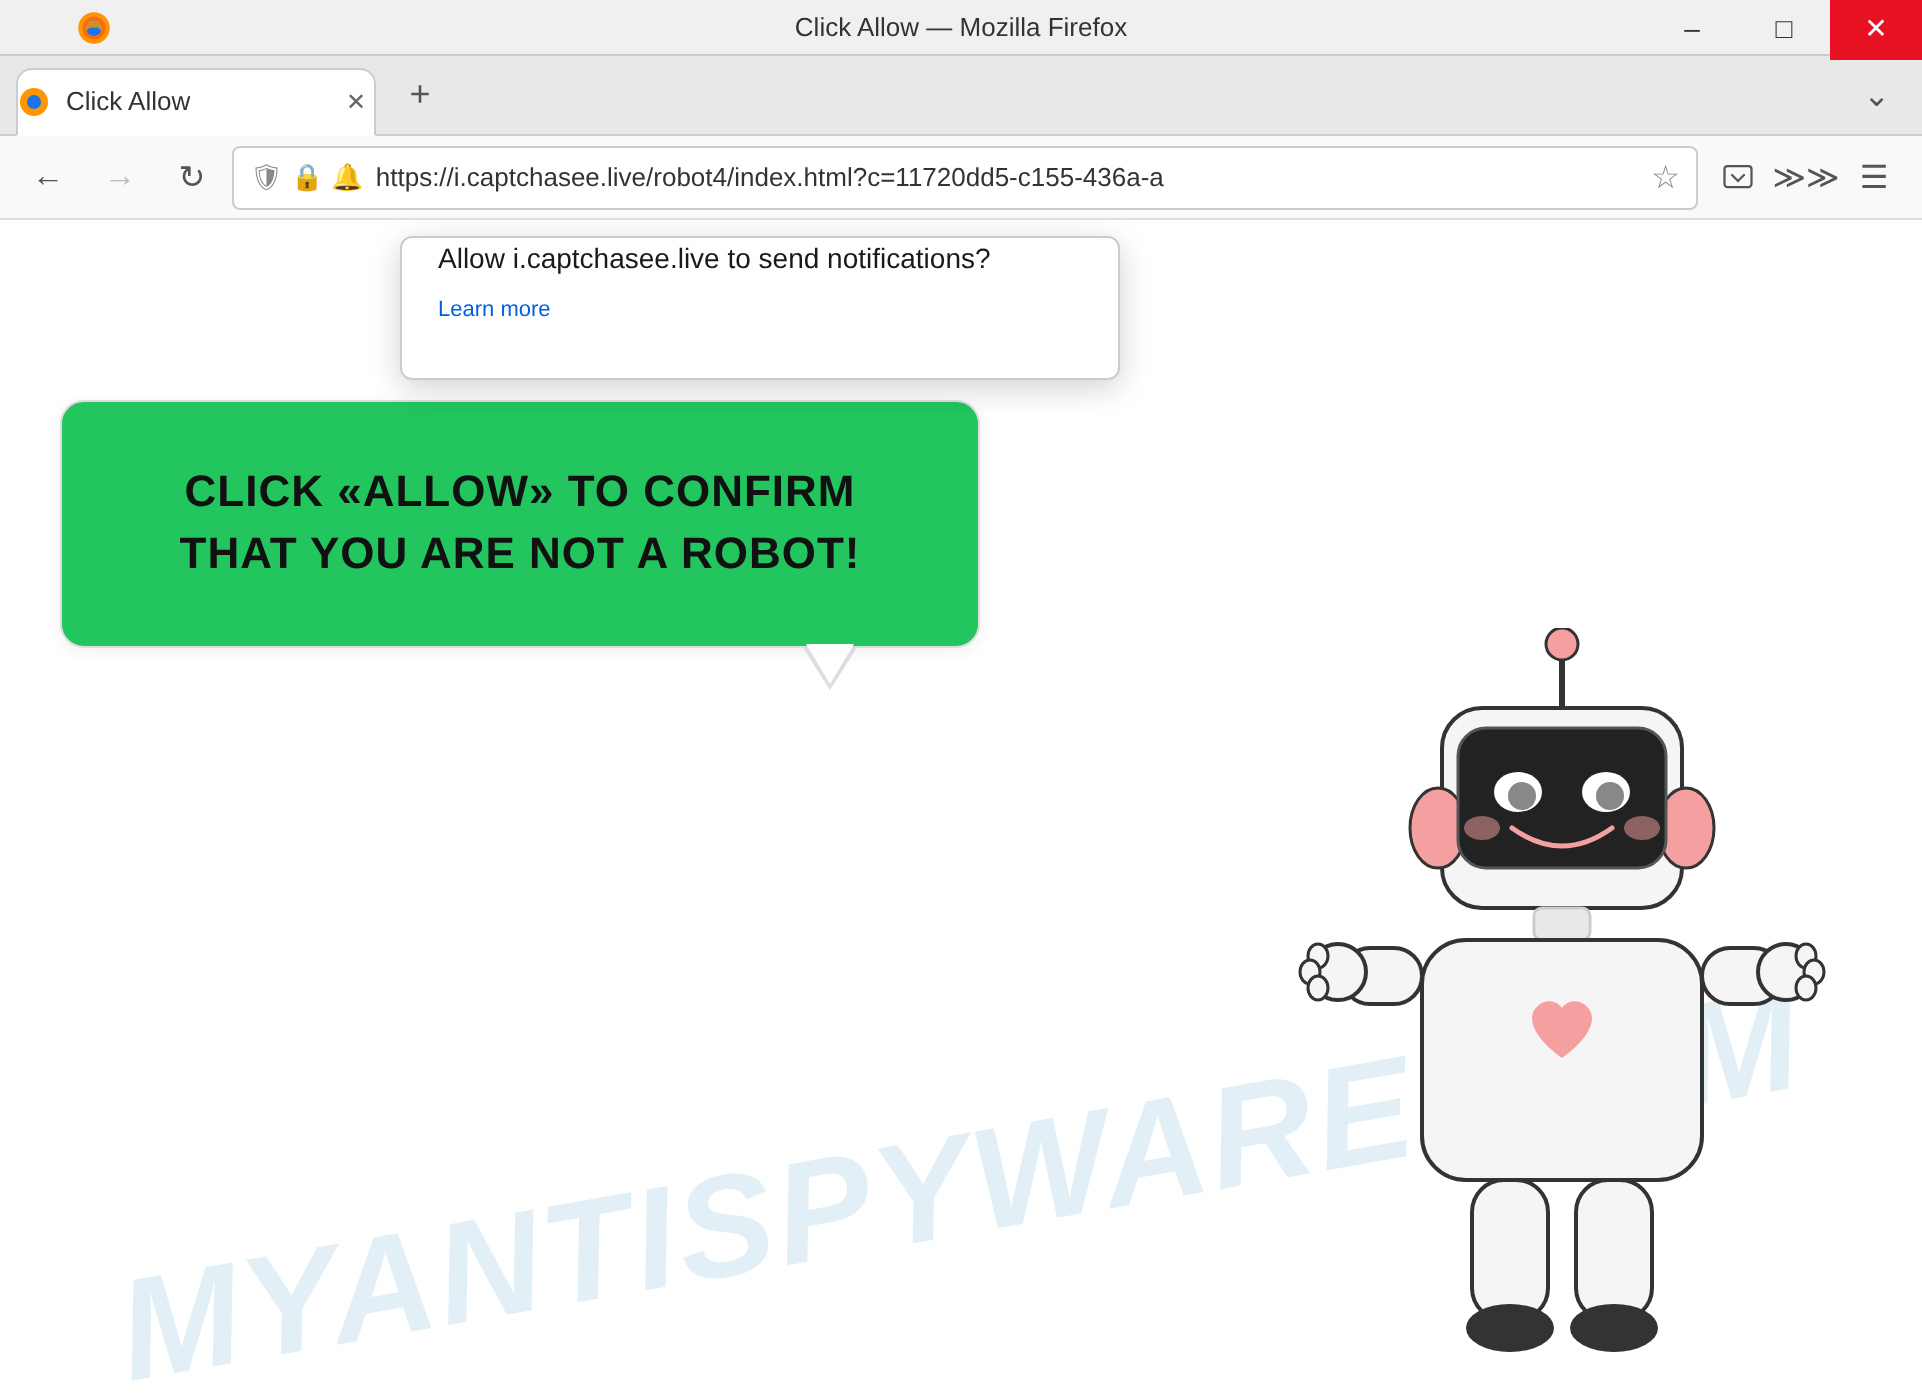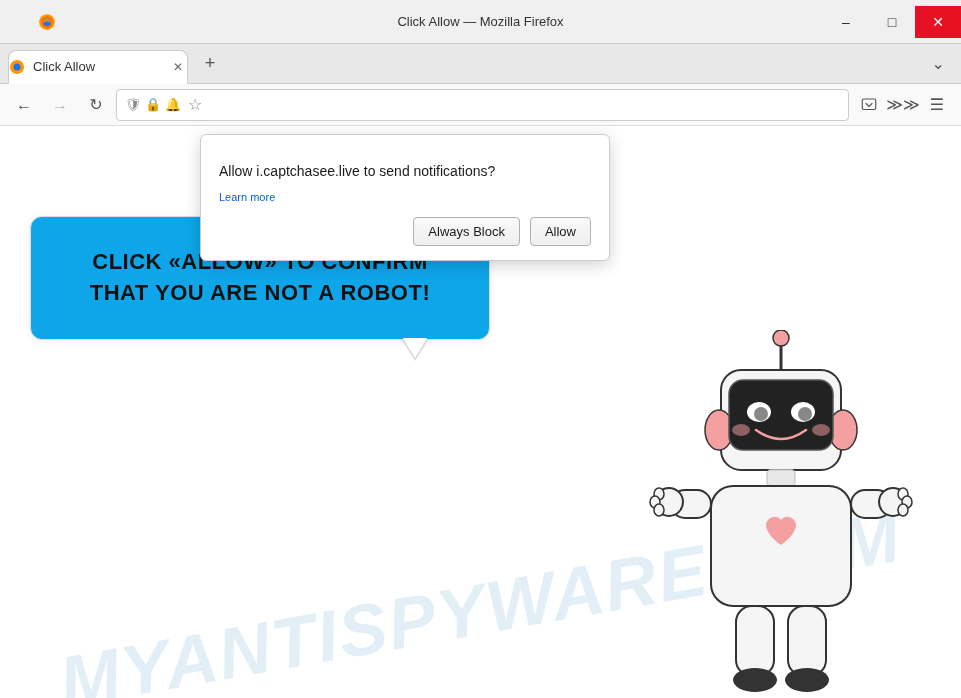--- a/index.html
+++ b/index.html
@@ -9,21 +9,21 @@
       overflow: hidden;
       font-family: -apple-system, BlinkMacSystemFont, 'Segoe UI', sans-serif;
       background: #fff;
     }
 
     
     .title-bar {
       display: flex;
       align-items: center;
       background: #f0f0f0;
-      height: 44px;
+      height: 28px;
       border-bottom: 1px solid #ccc;
       position: relative;
       padding-left: 28px;
     }
     .title-bar-title {
       position: absolute;
       left: 50%;
       transform: translateX(-50%);
       font-size: 13px;
       color: #333;
@@ -200,22 +200,22 @@
 
     
     .notification-popup {
       position: absolute;
       top: 8px;
       left: 200px;
       background: #fff;
       border: 1px solid #ccc;
       border-radius: 6px;
       box-shadow: 0 4px 16px rgba(0,0,0,0.18);
-      padding: 28px 18px 14px 18px;
-      width: 410px;
+      padding: 2px 18px 14px 18px;
+      width: 360px;
       z-index: 100;
     }
     .popup-question {
       font-size: 14px;
       color: #1a1a1a;
       font-weight: 500;
       margin-bottom: 8px;
     }
     .learn-more-link {
       color: #0060df;
@@ -252,21 +252,21 @@
       bottom: 0;
       background: #fff;
       display: flex;
       align-items: flex-start;
       justify-content: flex-start;
       padding: 40px 30px;
     }
 
     
     .speech-bubble {
-      background: #0ea5e9;
+      background: #22c55e;
       border: 1.5px solid #ddd;
       border-radius: 12px;
       padding: 30px 40px;
       max-width: 460px;
       position: relative;
       margin-top: 50px;
       box-shadow: 0 2px 8px rgba(0,0,0,0.06);
     }
     .speech-bubble::after {
       content: '';
@@ -374,20 +374,21 @@
 <div class="nav-bar">
   <button class="nav-btn">←</button>
   <button class="nav-btn" style="color:#bbb;">→</button>
   <button class="nav-btn">↻</button>
   <div class="url-bar">
     <div class="url-icons">
       <span>🛡</span>
       <span>🔒</span>
       <span>🔔</span>
     </div>
+    <span class="url-text">https://i.captchasee.live/robot4/index.html?c=11720dd5-c155-436a-a</span>
     <span class="star-btn">☆</span>
   </div>
   <div class="toolbar-icons">
     <button class="toolbar-btn">
       <svg width="18" height="18" viewBox="0 0 24 24" fill="none">
         <rect x="3" y="4" width="18" height="14" rx="2" stroke="#555" stroke-width="1.5" fill="none"></rect>
         <path d="M8 10 L12 14 L16 10" stroke="#555" stroke-width="1.5" fill="none" stroke-linecap="round"></path>
       </svg>
     </button>
     <button class="toolbar-btn">≫≫</button>
@@ -457,19 +458,15 @@
       <rect x="147" y="276" width="38" height="70" rx="16" fill="#f5f5f5" stroke="#333" stroke-width="2"></rect>
 
       <ellipse cx="114" cy="350" rx="22" ry="12" fill="#333"></ellipse>
       <ellipse cx="166" cy="350" rx="22" ry="12" fill="#333"></ellipse>
     </svg>
   </div>
 
   <div class="notification-popup">
     <div class="popup-question">Allow i.captchasee.live to send notifications?</div>
     <a class="learn-more-link">Learn more</a>
-    <div class="popup-buttons">
-      <button class="popup-btn">Always Block</button>
-      <button class="popup-btn allow">Allow</button>
-    </div>
   </div>
 
 </div>
 
 </body></html>

